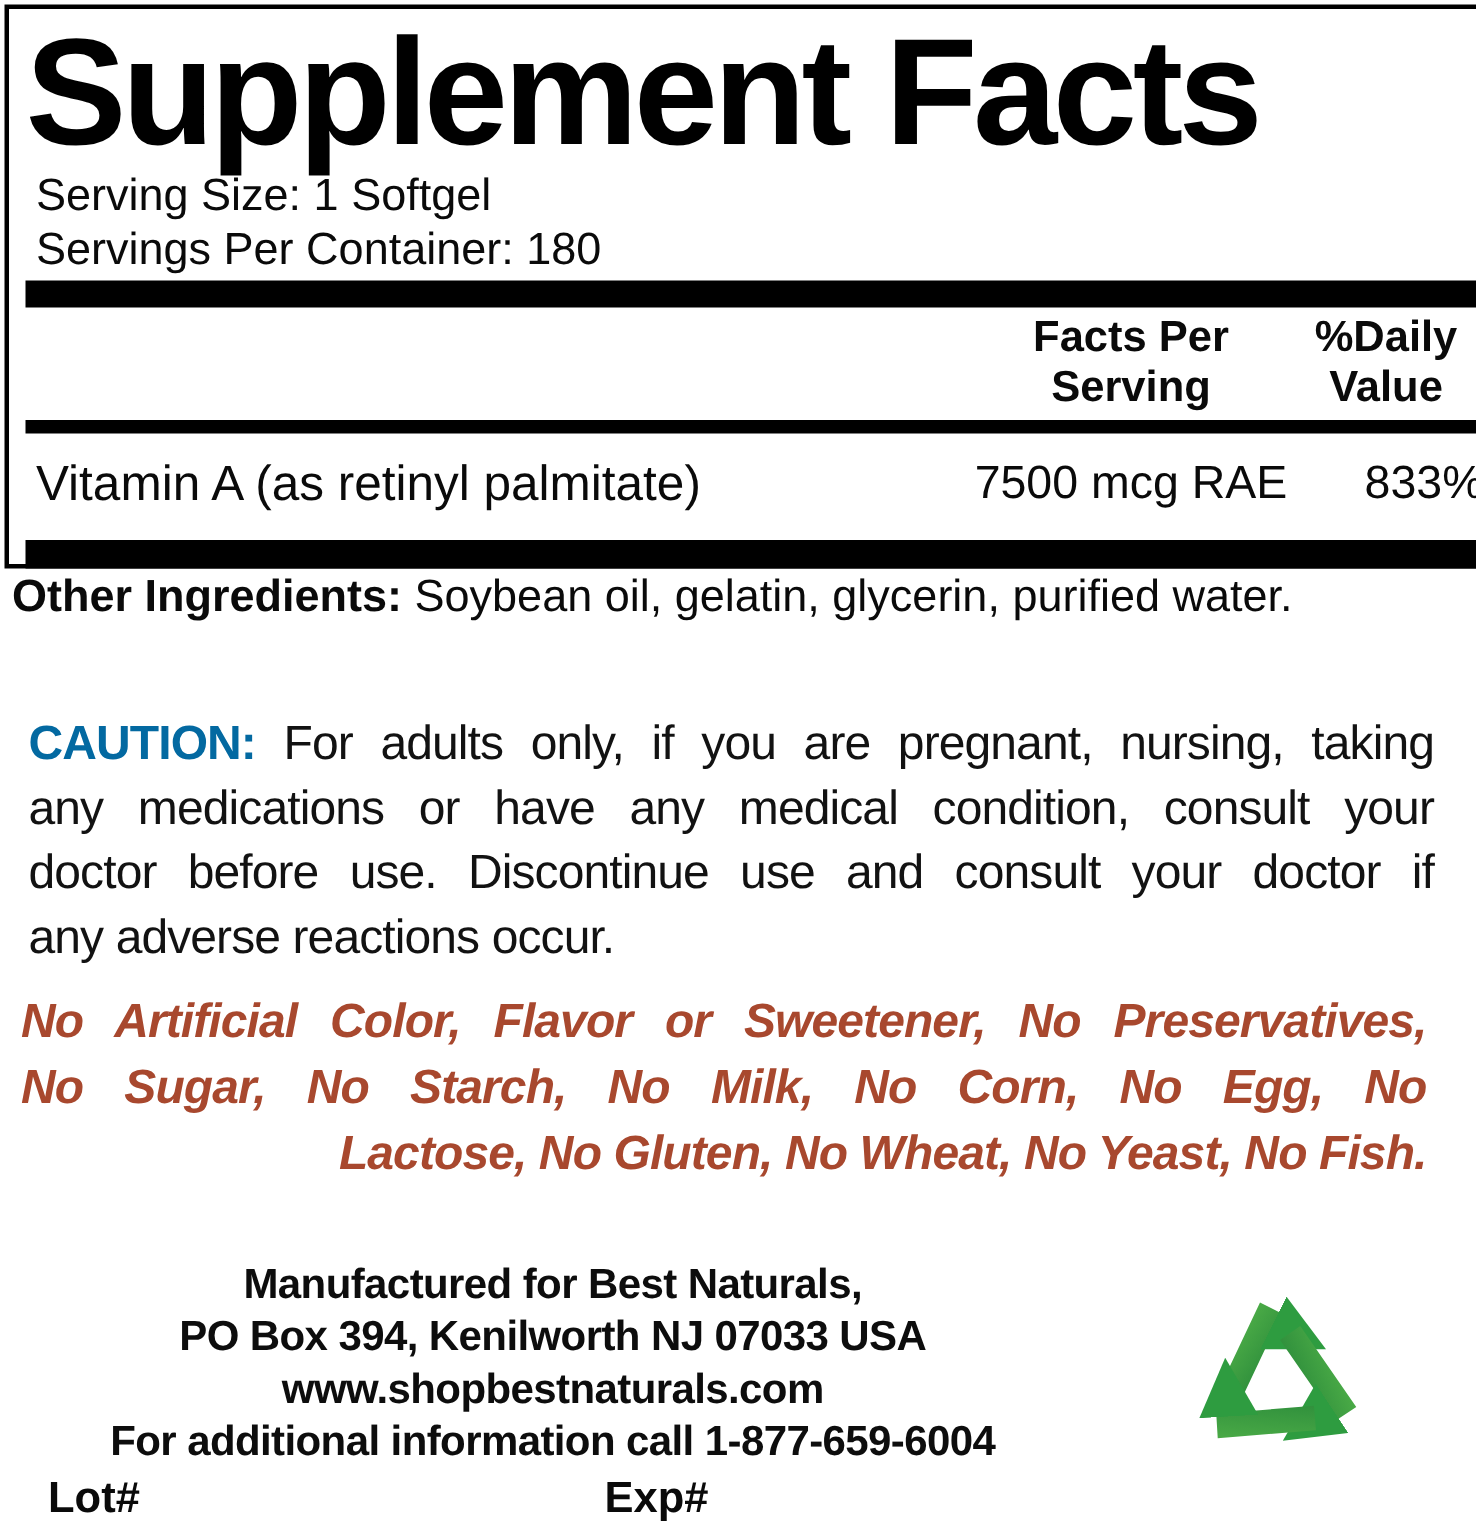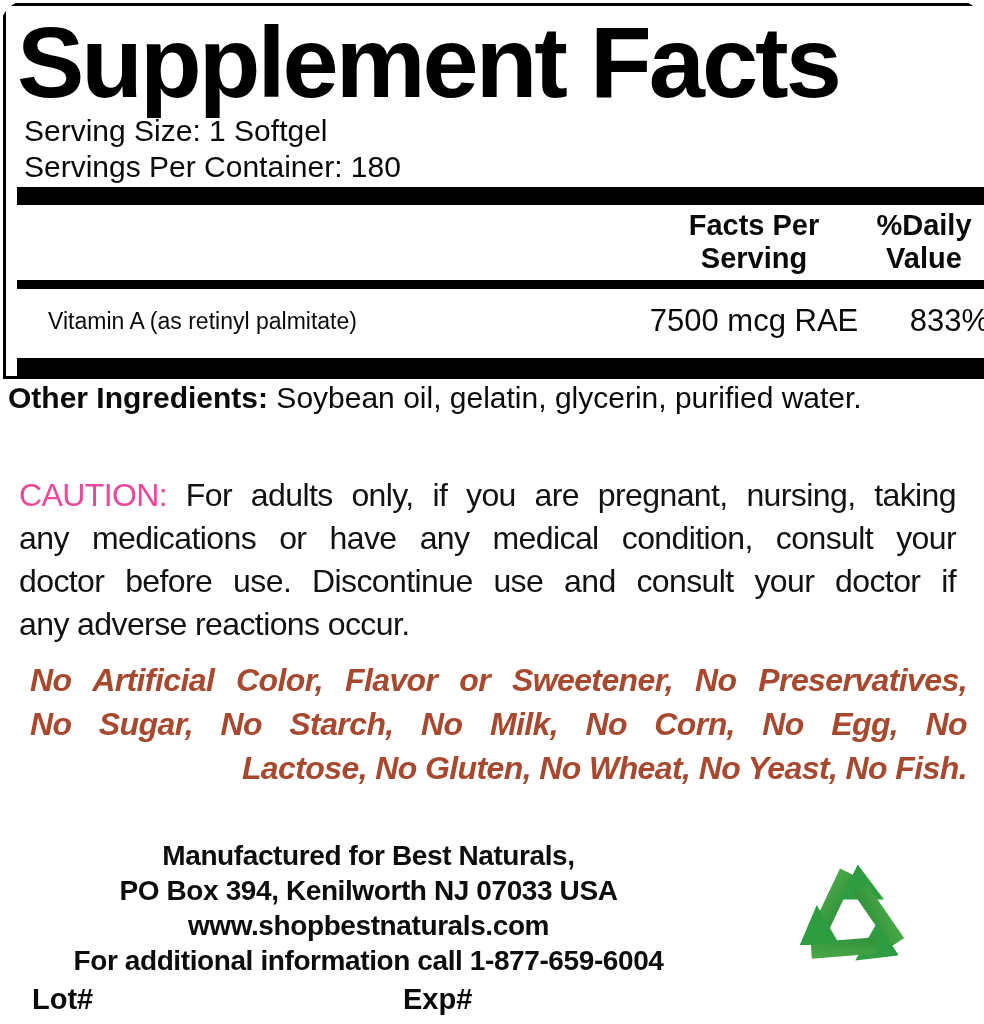--- a/index.html
+++ b/index.html
@@ -3,21 +3,20 @@
 <meta charset="utf-8">
 <style>
   html, body { margin: 0; padding: 0; background: #ffffff; }
   #page {
     position: relative;
     width: 984px; height: 1024px;
     background: #ffffff;
     font-family: "Liberation Sans", "DejaVu Sans", sans-serif;
     color: #0a0a0a;
     overflow: hidden;
-    border-radius: 28px;
   }
 
   
   .facts-box {
     position: absolute;
     left: 3px; top: 3px;
     width: 972px; height: 370px;
     border: 3px solid #000;
     padding: 0 11px;
     box-sizing: content-box;
@@ -61,21 +60,21 @@
     text-align: center;
     font-weight: bold;
     font-size: 29px;
     line-height: 33px;
   }
   .nutrient-row {
     display: flex;
     align-items: center;
     padding: 14px 0 13px 0;
   }
-  .nutrient-name { flex: 1; font-size: 23px; padding-left: 7px; margin-left: 24px; }
+  .nutrient-name { flex: 1; font-size: 33px; padding-left: 7px; }
   .nutrient-amount { width: 210px; text-align: center; font-size: 31px; }
   .nutrient-dv { width: 130px; text-align: right; font-size: 31px; }
 
   
   .other-ing {
     position: absolute;
     left: 8px; top: 380px;
     width: 960px;
     font-size: 30px;
     line-height: 36px;
@@ -87,26 +86,26 @@
     position: absolute;
     left: 19px; top: 474px;
     width: 937px;
     font-size: 32px;
     letter-spacing: -0.6px;
     line-height: 43px;
     color: #121212;
   }
   .caution .jline { text-align: justify; text-align-last: justify; }
   .caution .lline { text-align: left; }
-  .caution-label { color: #ec4899; font-weight: normal; }
+  .caution-label { color: #0369a1; font-weight: bold; }
 
   
   .claims {
     position: absolute;
-    left: 30px; top: 658px;
+    left: 14px; top: 658px;
     width: 937px;
     font-size: 32px;
     font-style: italic;
     font-weight: bold;
     letter-spacing: -0.6px;
     line-height: 44px;
     color: #a8482e;
   }
   .claims .jline { text-align: justify; text-align-last: justify; }
   .claims .lline { text-align: right; }

